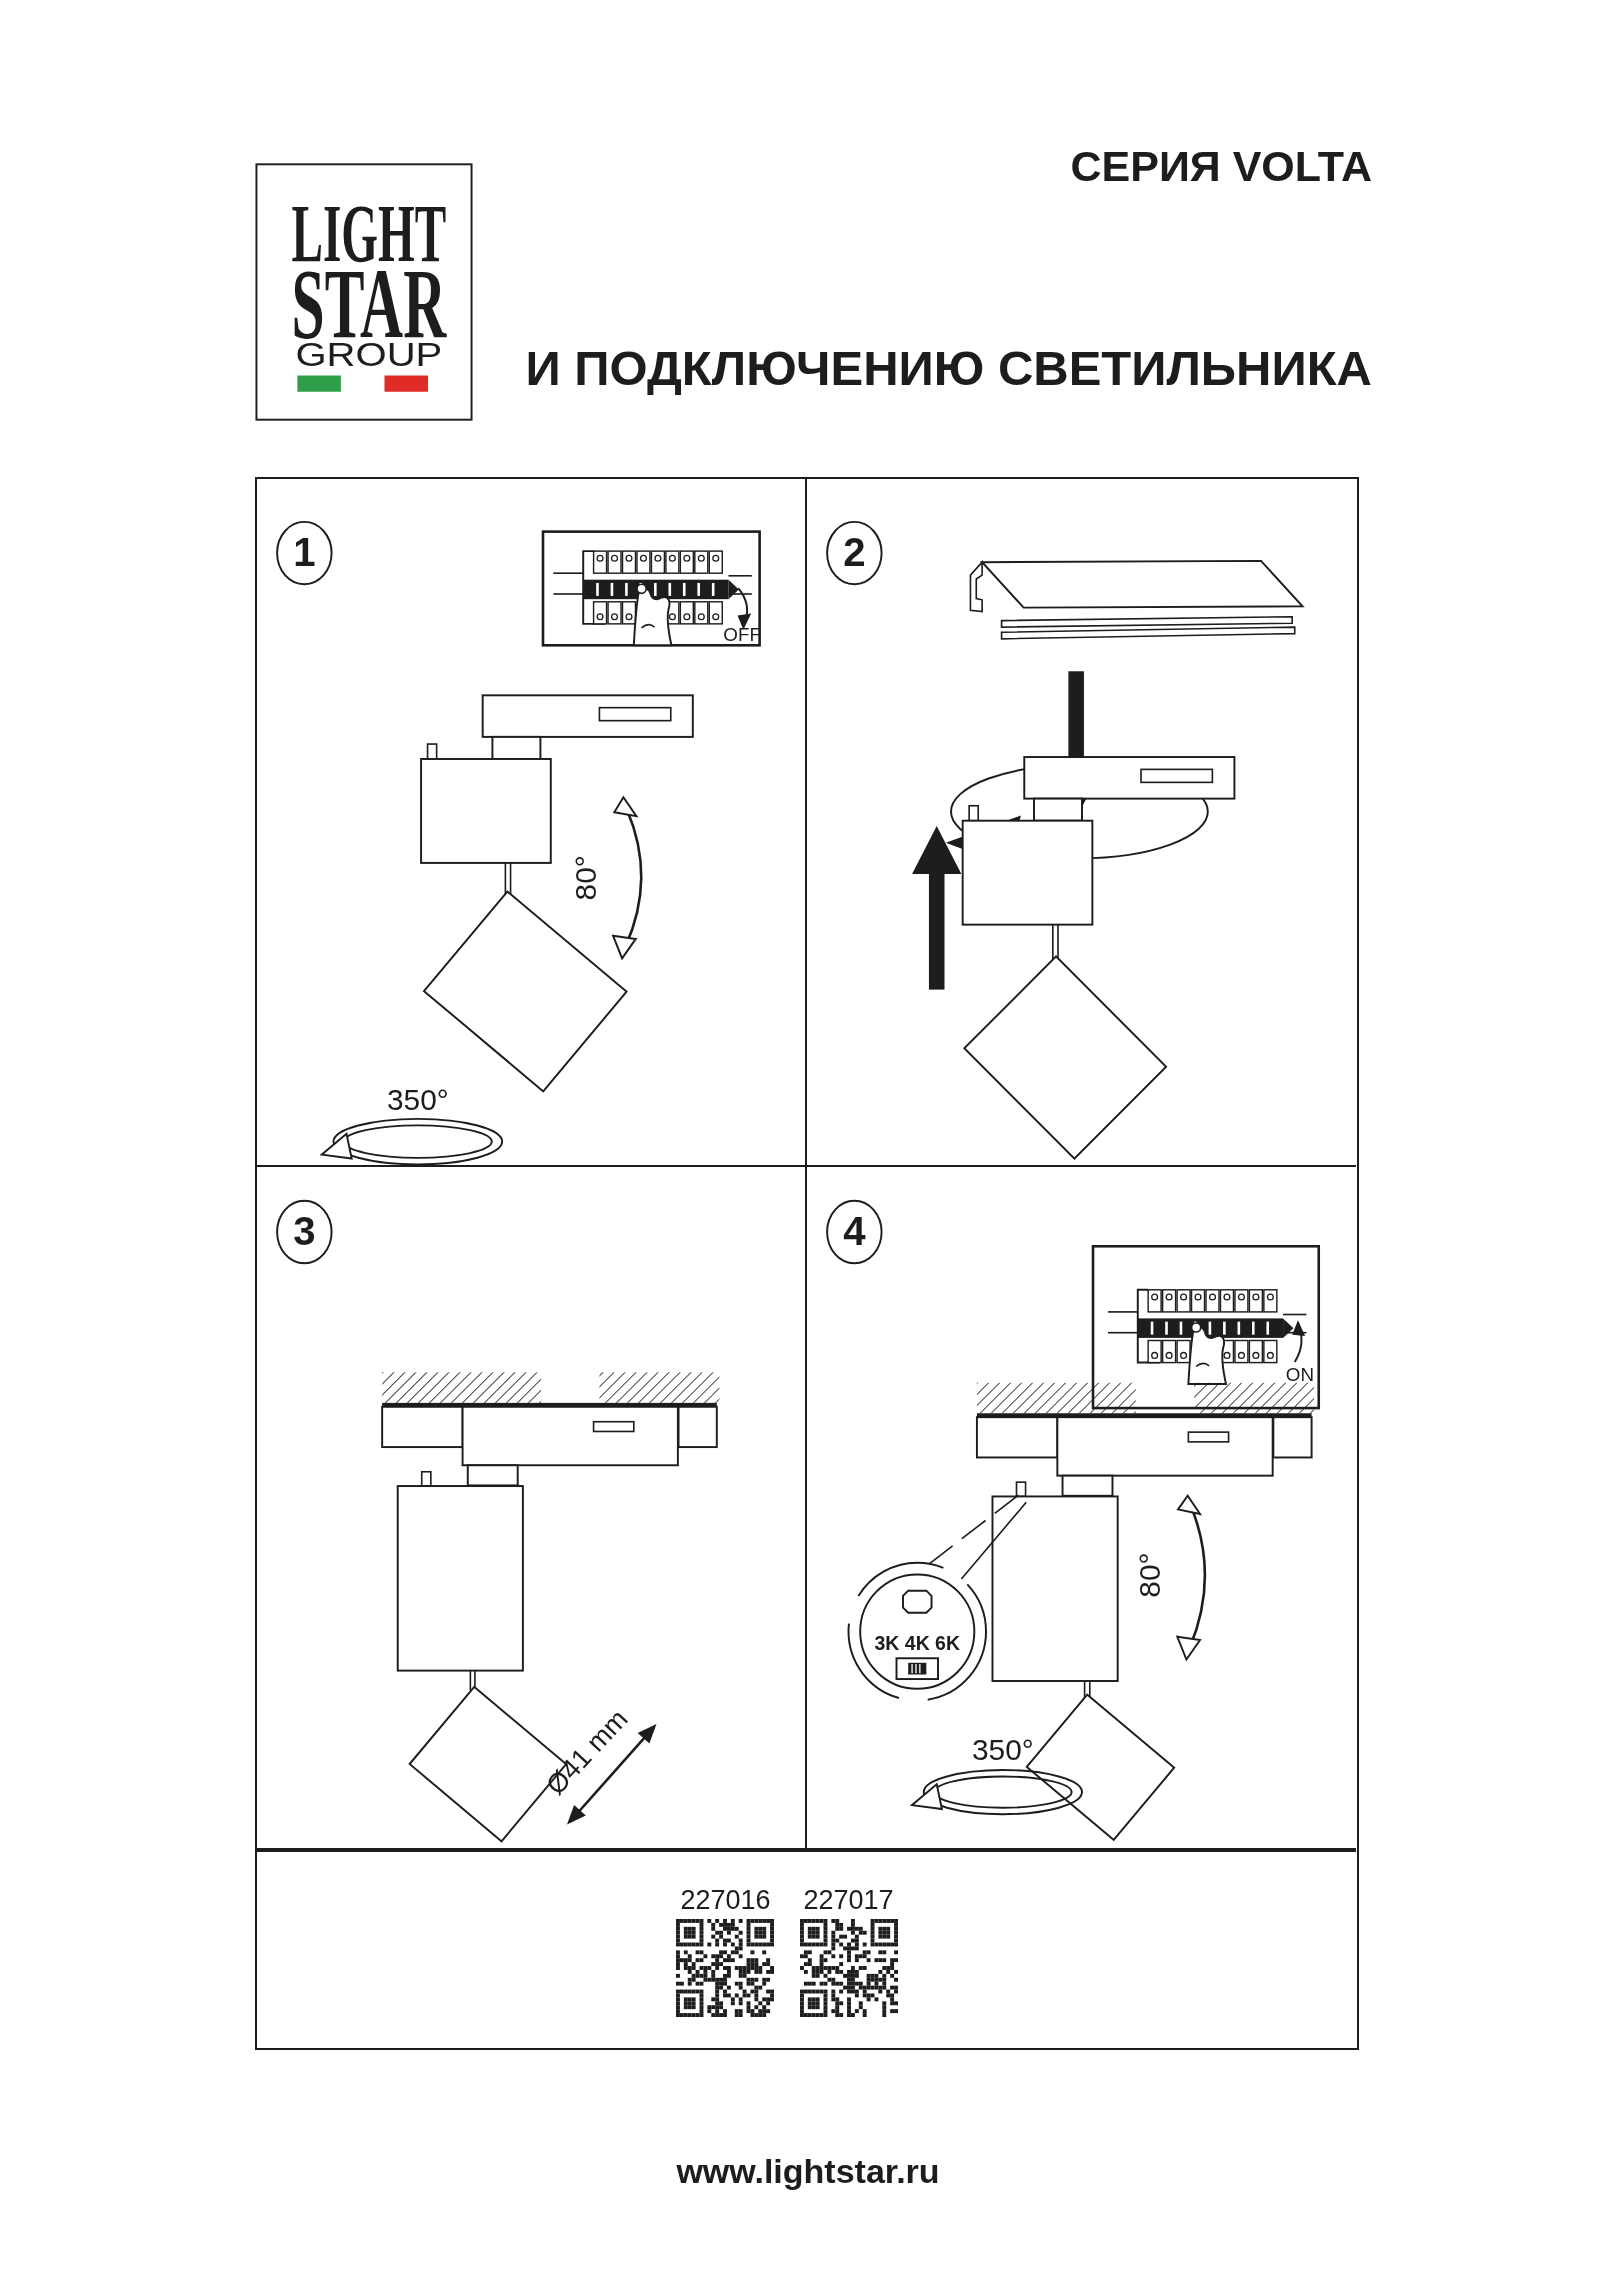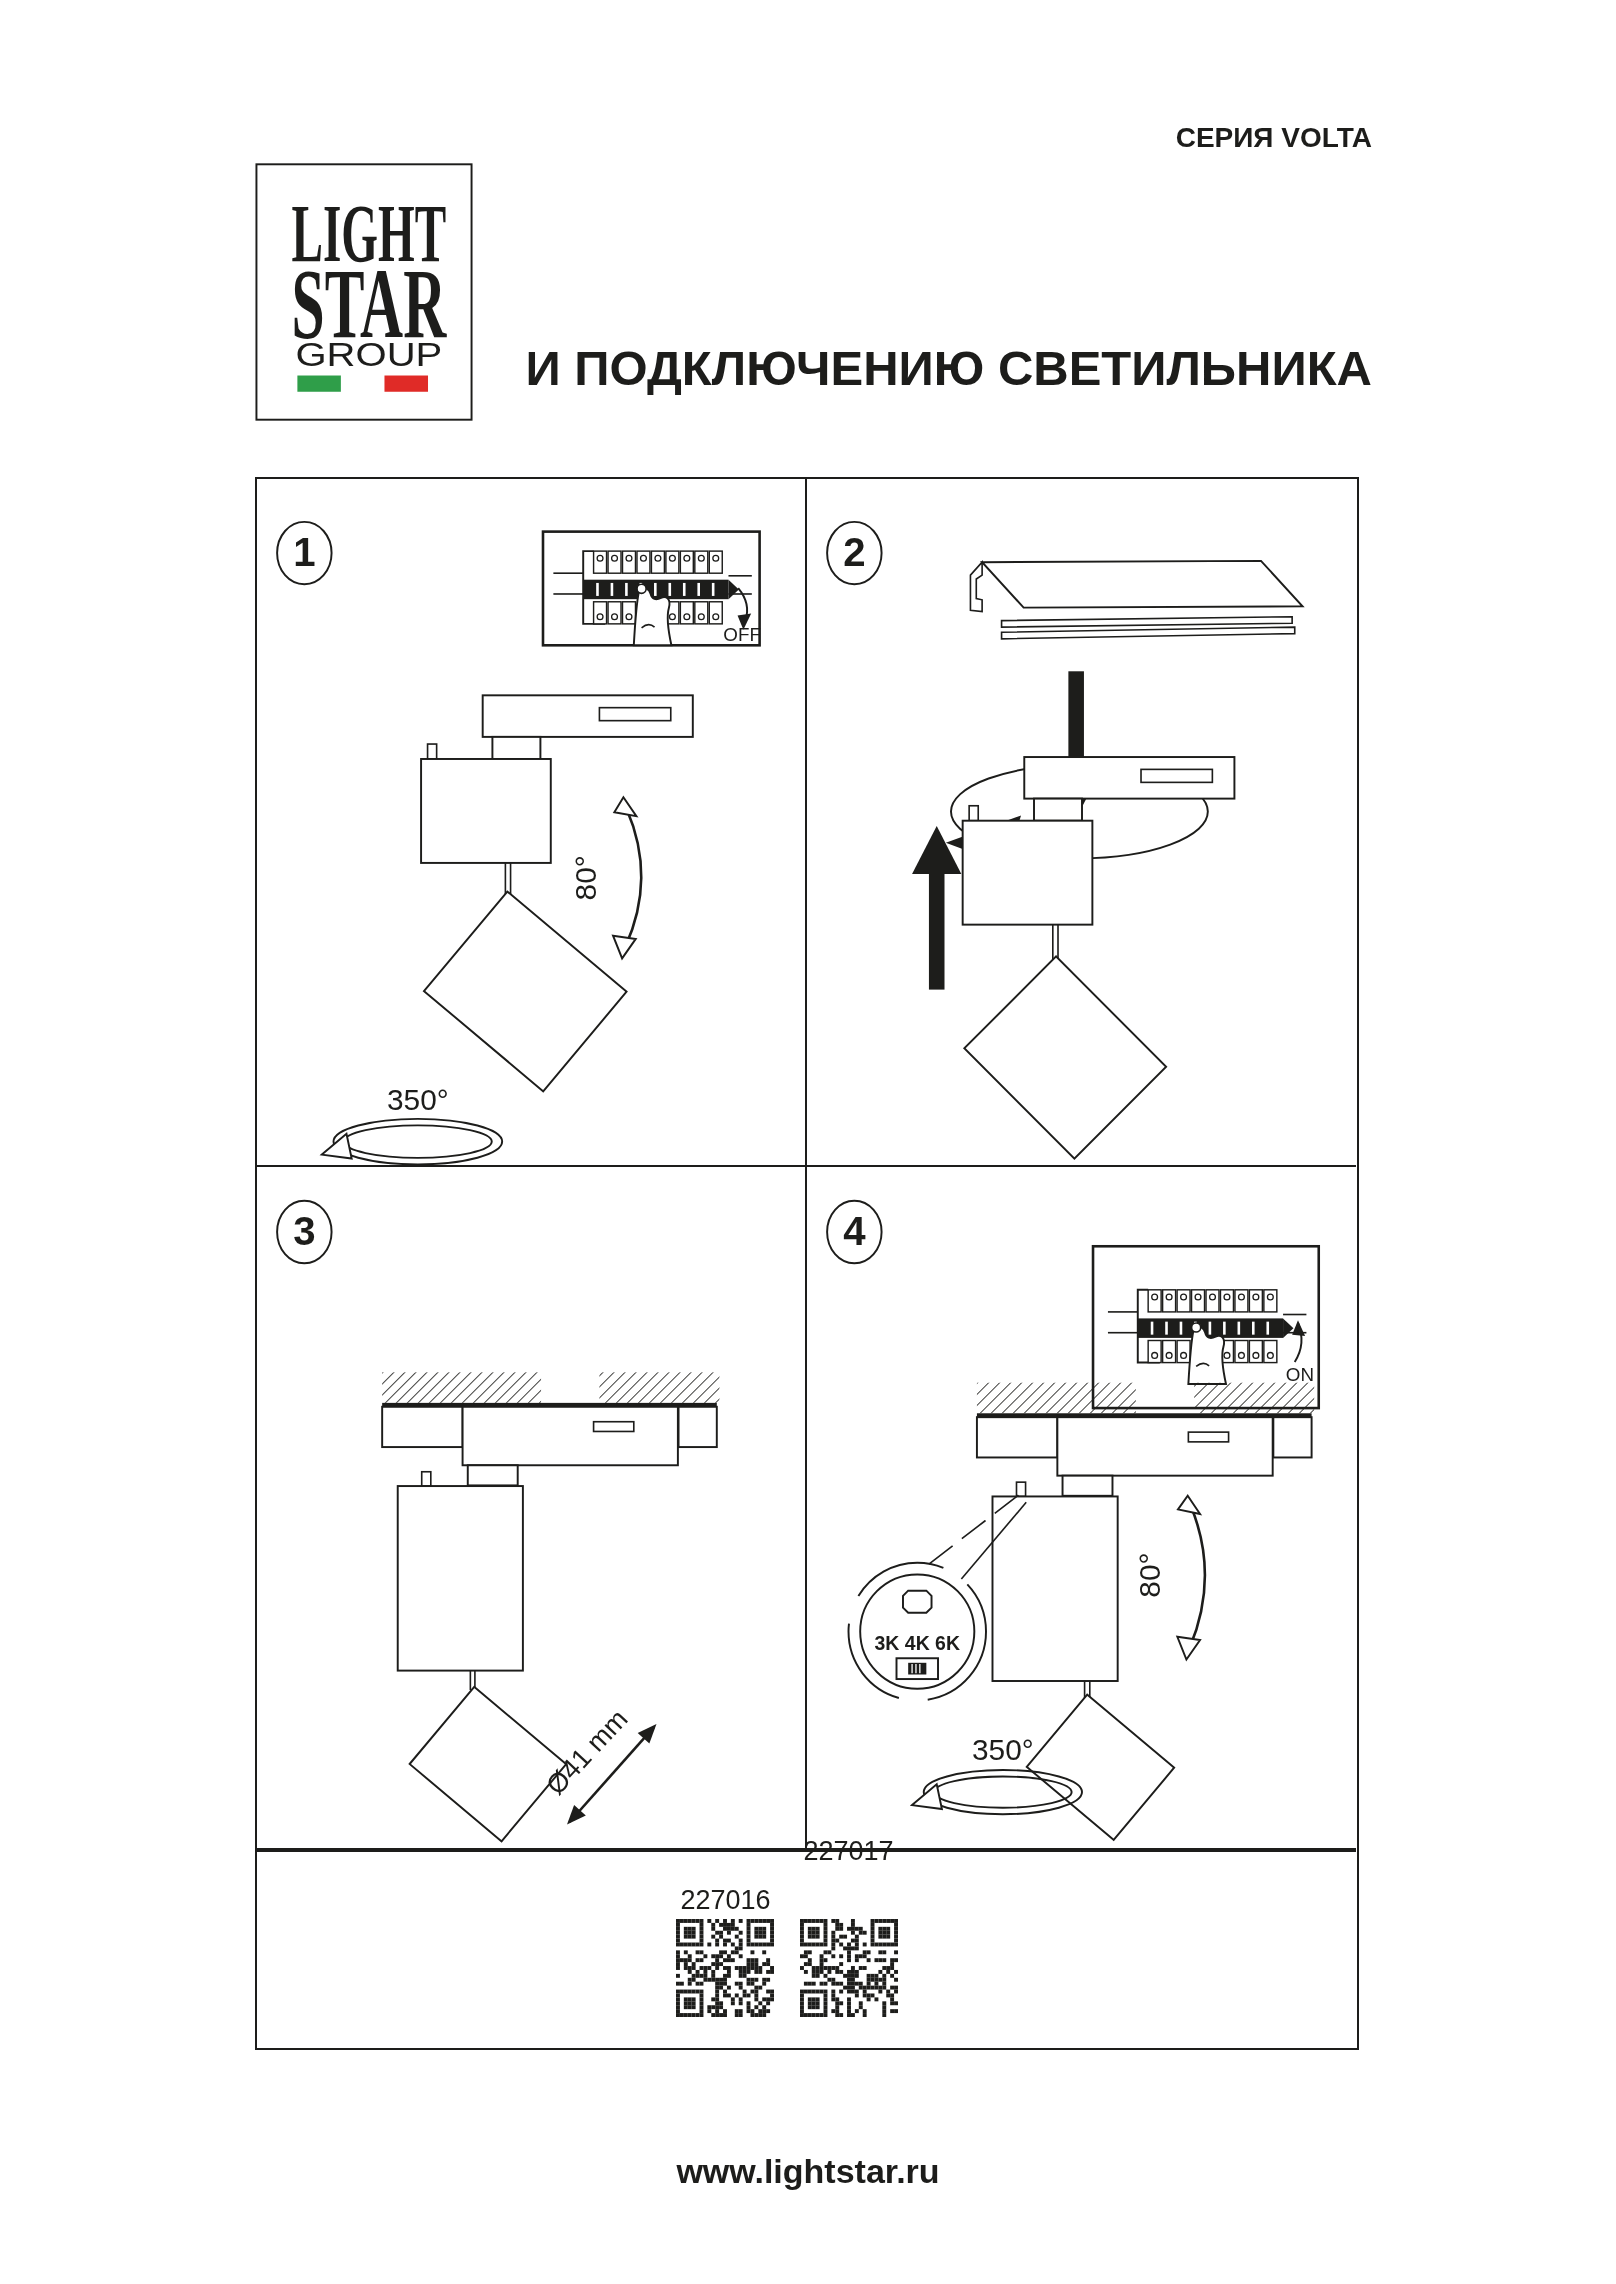--- a/index.html
+++ b/index.html
@@ -2,21 +2,21 @@
 <html style="font-size:10.4px"><head>
 <meta charset="utf-8">
 <style>
   html,body{margin:0;padding:0;background:#fff;}
   .page{position:relative;width:1616px;height:2284px;background:#ffffff;overflow:hidden;
         font-family:"Liberation Sans",sans-serif;color:#1d1d1b;}
   .abs{position:absolute;}
   
   .logo-box{left:255px;top:123px;width:218px;height:258px;margin-top:40px;}
   .title{left:0;width:1372px;text-align:right;font-weight:bold;color:#1d1d1b;white-space:nowrap;}
-  .title-sm{font-size:28px;line-height:1;}
+  .title-sm{font-size:43px;line-height:1;margin-top:21px;}
   .title-lg{font-size:49px;line-height:1;}
   
   .grid{left:255px;top:477px;width:1104px;height:1573px;border:2.6px solid #1d1d1b;box-sizing:border-box;}
   .panel{position:absolute;}
   .vdiv{position:absolute;left:548px;top:0;width:2px;height:1369px;background:#1d1d1b;}
   .hdiv{position:absolute;left:0;top:686px;width:1099px;height:2px;background:#1d1d1b;}
   .qdiv{position:absolute;left:0;top:1369px;width:1099px;height:3.9px;background:#1d1d1b;}
   .qr-label{position:absolute;width:143px;text-align:center;font-size:27px;color:#1d1d1b;}
   
   .footer{left:0;top:2152px;width:1616px;text-align:center;font-weight:bold;font-size:34px;color:#1d1d1b;}
@@ -264,21 +264,21 @@
       </g>
       <g>
         <text x="302" y="912" text-anchor="middle" font-size="46">350°</text>
         <ellipse cx="302" cy="962" rx="122" ry="34" class="ln" stroke-width="3"></ellipse>
         <ellipse cx="302" cy="962" rx="106" ry="24" class="ln" stroke-width="3"></ellipse>
         <polygon points="162,982 200,950 208,988" fill="#fff" stroke="#1d1d1b" stroke-width="3"></polygon>
       </g>
     </svg>
 
     <div class="qr-label" style="left:397px;top:1406px">227016</div>
-    <div class="qr-label" style="left:520px;top:1357px">227017</div>
+    <div class="qr-label" style="left:520px;top:1406px">227017</div>
     <svg class="qr" style="position:absolute;left:419px;top:1440px" width="98" height="98" viewBox="0 0 25 25">
         <rect x="8" y="0" width="1" height="1" fill="#1d1d1b"></rect>
         <rect x="10" y="0" width="1" height="1" fill="#1d1d1b"></rect>
         <rect x="12" y="0" width="1" height="1" fill="#1d1d1b"></rect>
         <rect x="14" y="0" width="1" height="1" fill="#1d1d1b"></rect>
         <rect x="16" y="0" width="1" height="1" fill="#1d1d1b"></rect>
         <rect x="9" y="1" width="1" height="1" fill="#1d1d1b"></rect>
         <rect x="11" y="1" width="1" height="1" fill="#1d1d1b"></rect>
         <rect x="12" y="1" width="1" height="1" fill="#1d1d1b"></rect>
         <rect x="13" y="1" width="1" height="1" fill="#1d1d1b"></rect>

